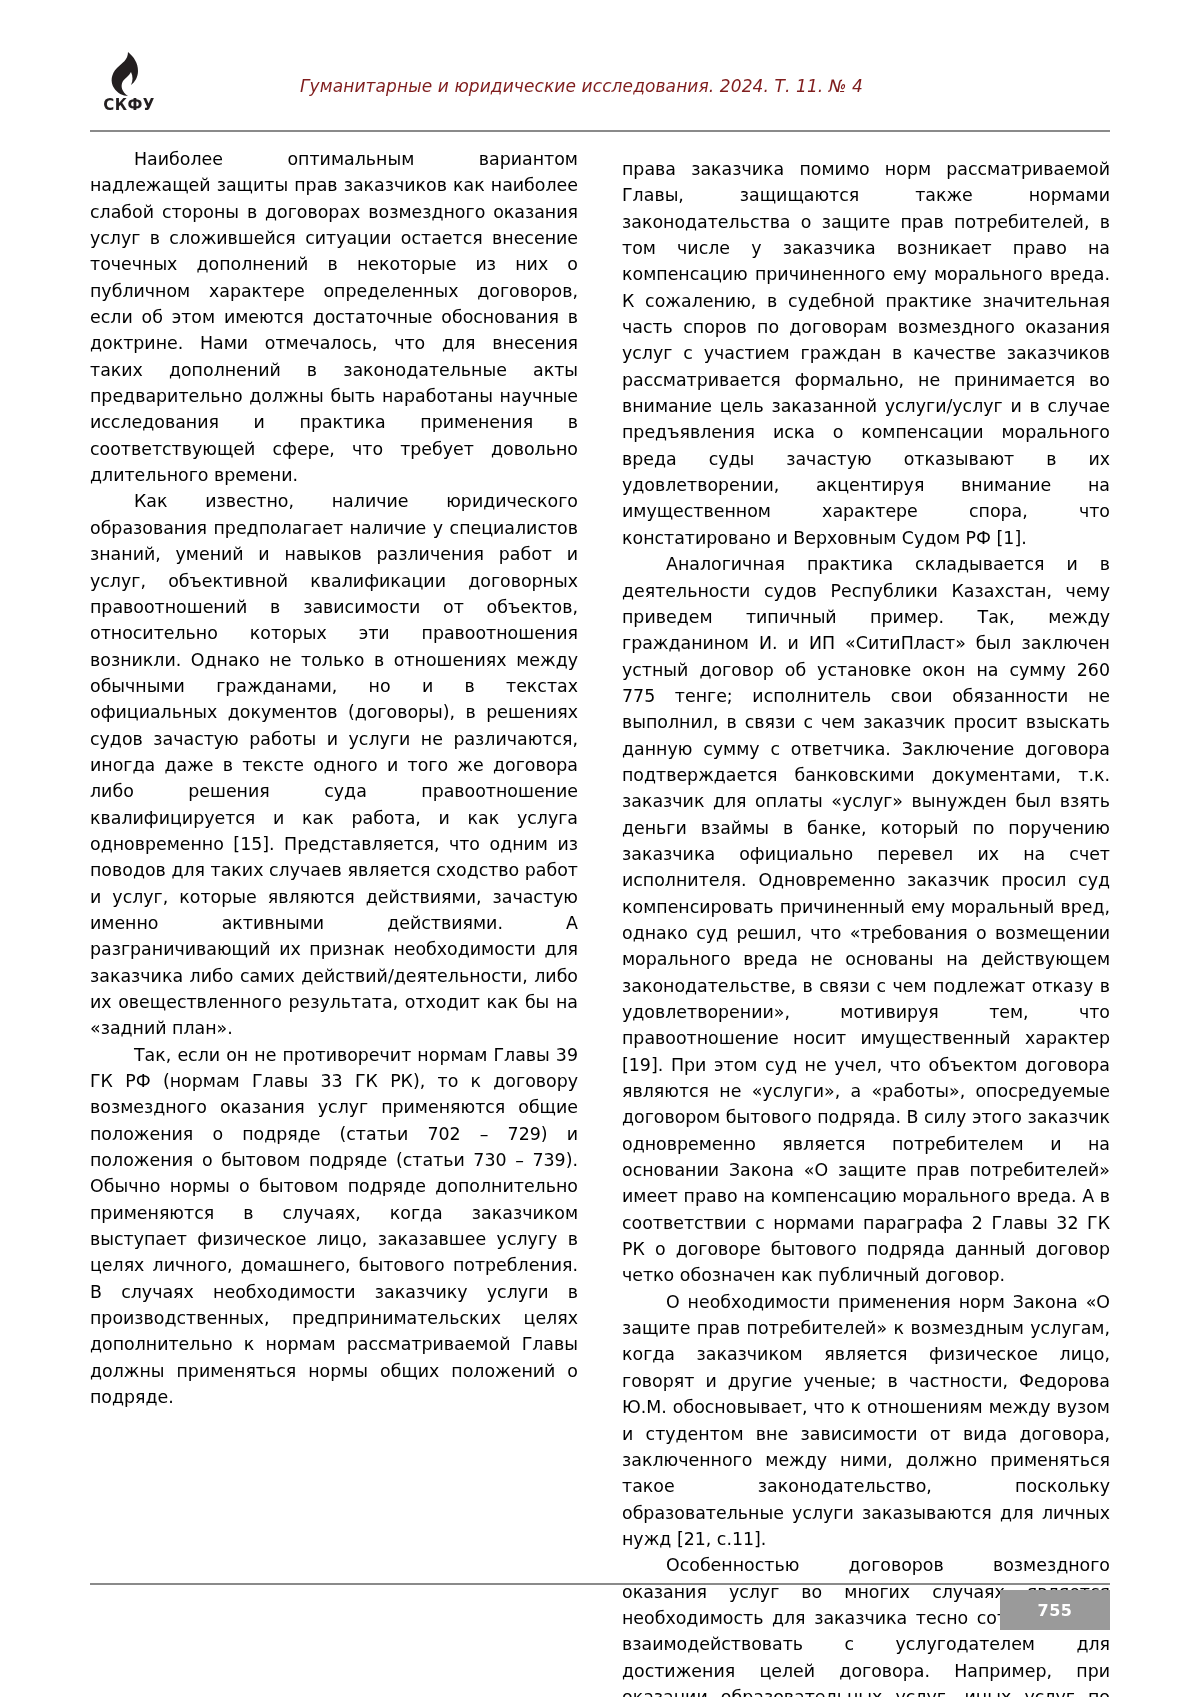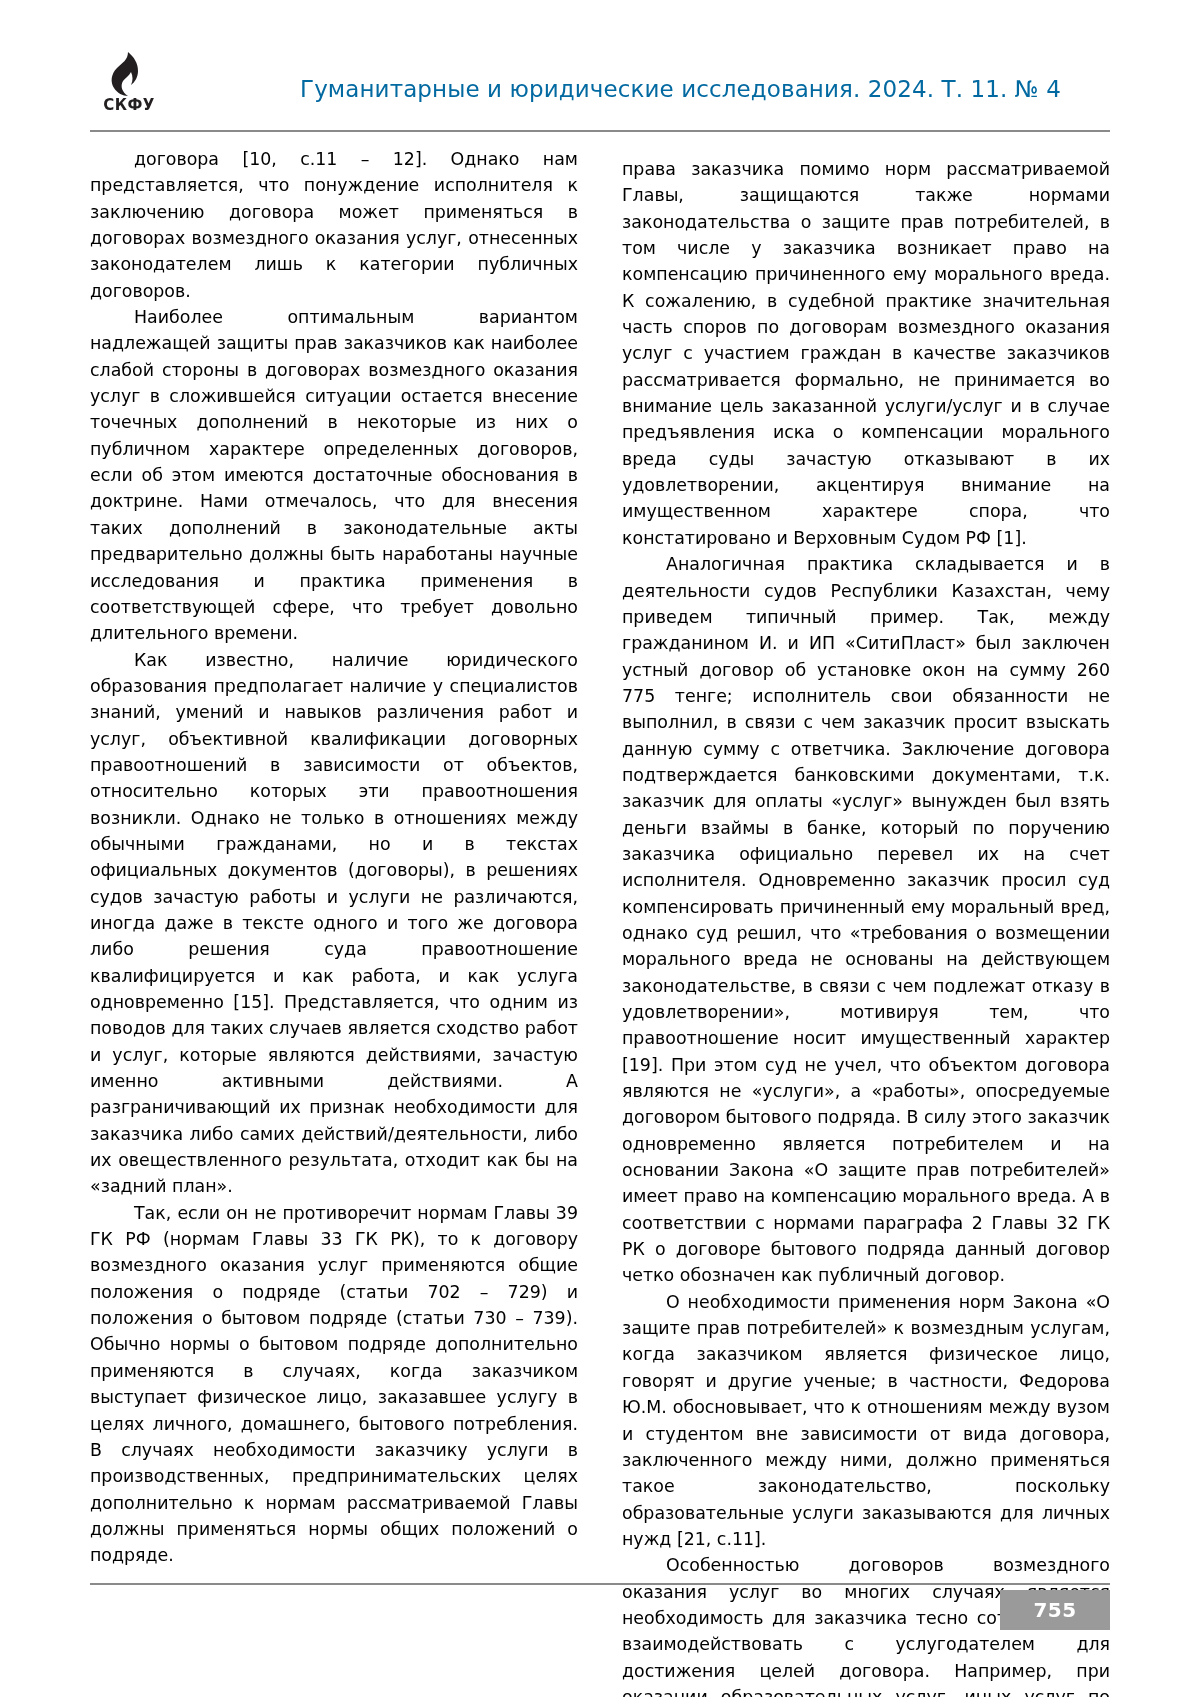--- a/index.html
+++ b/index.html
@@ -55,24 +55,25 @@
     font-family: "DejaVu Sans", sans-serif;
     font-size: 15px;
     font-weight: bold;
     letter-spacing: 0.5px;
     color: #231f20;
   }
   .journal-line {
     position: absolute;
     left: 210px;
     top: 24px;
-    font-size: 23px;
-    color: #0369a1;
+    font-size: 17px;
+    color: #7f1d1d;
     letter-spacing: 0.1px;
     white-space: nowrap;
+    font-style: italic;
   }
   .header-rule {
     position: absolute;
     left: 90px;
     top: 130px;
     width: 1020px;
     height: 2px;
     background: #8a8a8a;
   }
 
@@ -114,21 +115,21 @@
     background: #8a8a8a;
   }
   .page-number-box {
     position: absolute;
     left: 1000px;
     top: 1590px;
     width: 110px;
     height: 40px;
     background: #9a9a9a;
     color: #ffffff;
-    font-size: 20px;
+    font-size: 16px;
     font-weight: bold;
     display: flex;
     align-items: center;
     justify-content: center;
     letter-spacing: 0.5px;
     text-align: center;
   }
 </style>
 </head>
 <body>
@@ -142,21 +143,20 @@
       </svg>
       <div class="logo-text">СКФУ</div>
     </div>
     <div class="journal-line">Гуманитарные и юридические исследования. 2024. Т. 11. № 4</div>
   </div>
 
   <div class="header-rule"></div>
 
   <div class="columns">
     <div class="col">
-      <p class="par">договора [10, с.11 – 12]. Однако нам представляется, что понуждение исполнителя к заключению договора может применяться в договорах возмездного оказания услуг, отнесенных законодателем лишь к категории публичных договоров.</p>
       <p class="par">Наиболее оптимальным вариантом надлежащей защиты прав заказчиков как наиболее слабой стороны в договорах возмездного оказания услуг в сложившейся ситуации остается внесение точечных дополнений в некоторые из них о публичном характере определенных договоров, если об этом имеются достаточные обоснования в доктрине. Нами отмечалось, что для внесения таких дополнений в законодательные акты предварительно должны быть наработаны научные исследования и практика применения в соответствующей сфере, что требует довольно длительного времени.</p>
       <p class="par">Как известно, наличие юридического образования предполагает наличие у специалистов знаний, умений и навыков различения работ и услуг, объективной квалификации договорных правоотношений в зависимости от объектов, относительно которых эти правоотношения возникли. Однако не только в отношениях между обычными гражданами, но и в текстах официальных документов (договоры), в решениях судов зачастую работы и услуги не различаются, иногда даже в тексте одного и того же договора либо решения суда правоотношение квалифицируется и как работа, и как услуга одновременно [15]. Представляется, что одним из поводов для таких случаев является сходство работ и услуг, которые являются действиями, зачастую именно активными действиями. А разграничивающий их признак необходимости для заказчика либо самих действий/деятельности, либо их овеществленного результата, отходит как бы на «задний план».</p>
       <p class="par">Так, если он не противоречит нормам Главы 39 ГК РФ (нормам Главы 33 ГК РК), то к договору возмездного оказания услуг применяются общие положения о подряде (статьи 702 – 729) и положения о бытовом подряде (статьи 730 – 739). Обычно нормы о бытовом подряде дополнительно применяются в случаях, когда заказчиком выступает физическое лицо, заказавшее услугу в целях личного, домашнего, бытового потребления. В случаях необходимости заказчику услуги в производственных, предпринимательских целях дополнительно к нормам рассматриваемой Главы должны применяться нормы общих положений о подряде.</p>
 
     </div>
     <div class="col">
       <p class="par noindent">права заказчика помимо норм рассматриваемой Главы, защищаются также нормами законодательства о защите прав потребителей, в том числе у заказчика возникает право на компенсацию причиненного ему морального вреда. К сожалению, в судебной практике значительная часть споров по договорам возмездного оказания услуг с участием граждан в качестве заказчиков рассматривается формально, не принимается во внимание цель заказанной услуги/услуг и в случае предъявления иска о компенсации морального вреда суды зачастую отказывают в их удовлетворении, акцентируя внимание на имущественном характере спора, что констатировано и Верховным Судом РФ [1].</p>
       <p class="par">Аналогичная практика складывается и в деятельности судов Республики Казахстан, чему приведем типичный пример. Так, между гражданином И. и ИП «СитиПласт» был заключен устный договор об установке окон на сумму 260 775 тенге; исполнитель свои обязанности не выполнил, в связи с чем заказчик просит взыскать данную сумму с ответчика. Заключение договора подтверждается банковскими документами, т.к. заказчик для оплаты «услуг» вынужден был взять деньги взаймы в банке, который по поручению заказчика официально перевел их на счет исполнителя. Одновременно заказчик просил суд компенсировать причиненный ему моральный вред, однако суд решил, что «требования о возмещении морального вреда не основаны на действующем законодательстве, в связи с чем подлежат отказу в удовлетворении», мотивируя тем, что правоотношение носит имущественный характер [19]. При этом суд не учел, что объектом договора являются не «услуги», а «работы», опосредуемые договором бытового подряда. В силу этого заказчик одновременно является потребителем и на основании Закона «О защите прав потребителей» имеет право на компенсацию морального вреда. А в соответствии с нормами параграфа 2 Главы 32 ГК РК о договоре бытового подряда данный договор четко обозначен как публичный договор.</p>
       <p class="par">О необходимости применения норм Закона «О защите прав потребителей» к возмездным услугам, когда заказчиком является физическое лицо, говорят и другие ученые; в частности, Федорова Ю.М. обосновывает, что к отношениям между вузом и студентом вне зависимости от вида договора, заключенного между ними, должно применяться такое законодательство, поскольку образовательные услуги заказываются для личных нужд [21, с.11].</p>
       <p class="par">Особенностью договоров возмездного оказания услуг во многих случаях является необходимость для заказчика тесно сотрудничать, взаимодействовать с услугодателем для достижения целей договора. Например, при оказании образовательных услуг, иных услуг по обучению. Без активных действий, участия самого заказчика</p>

